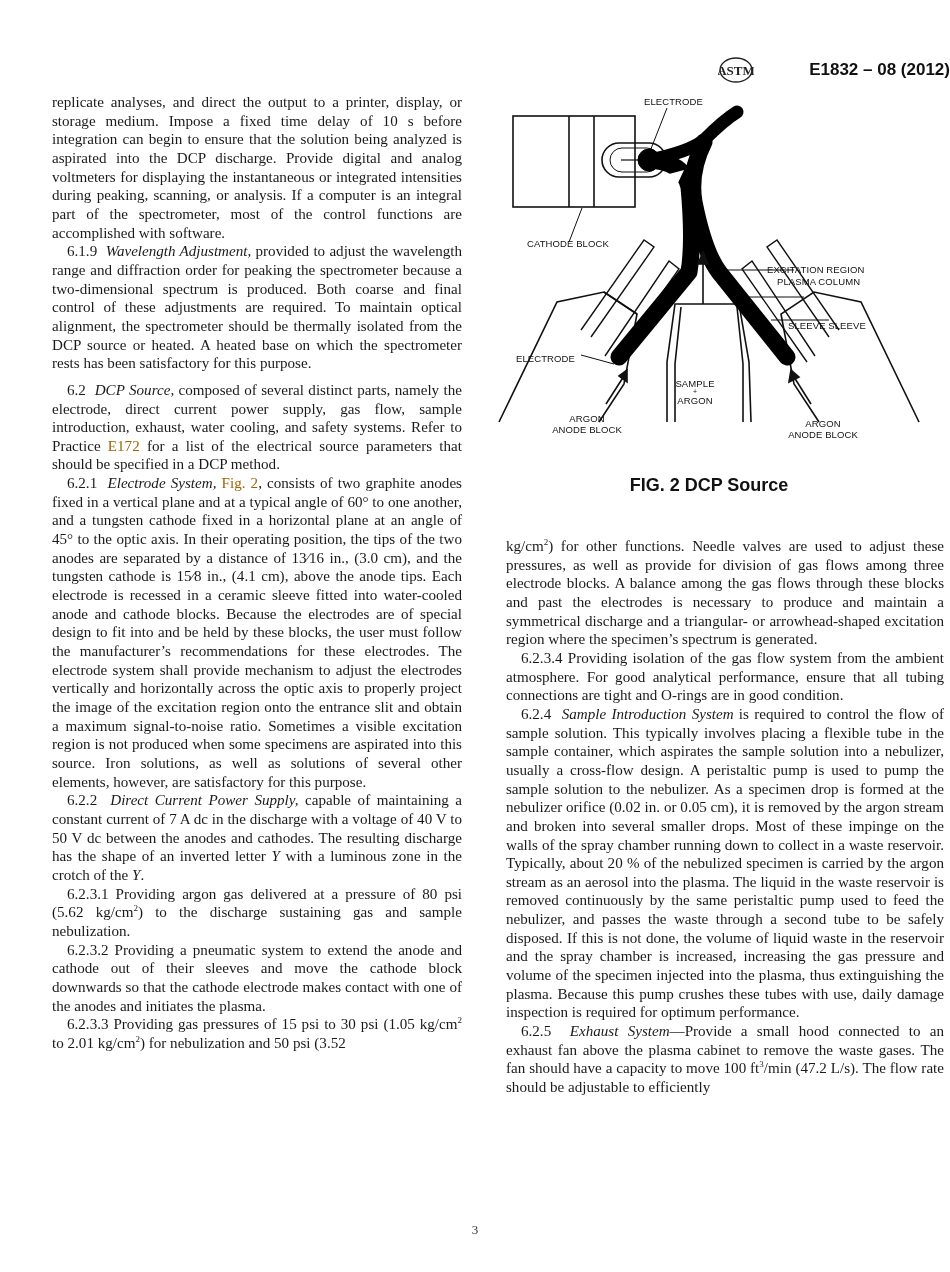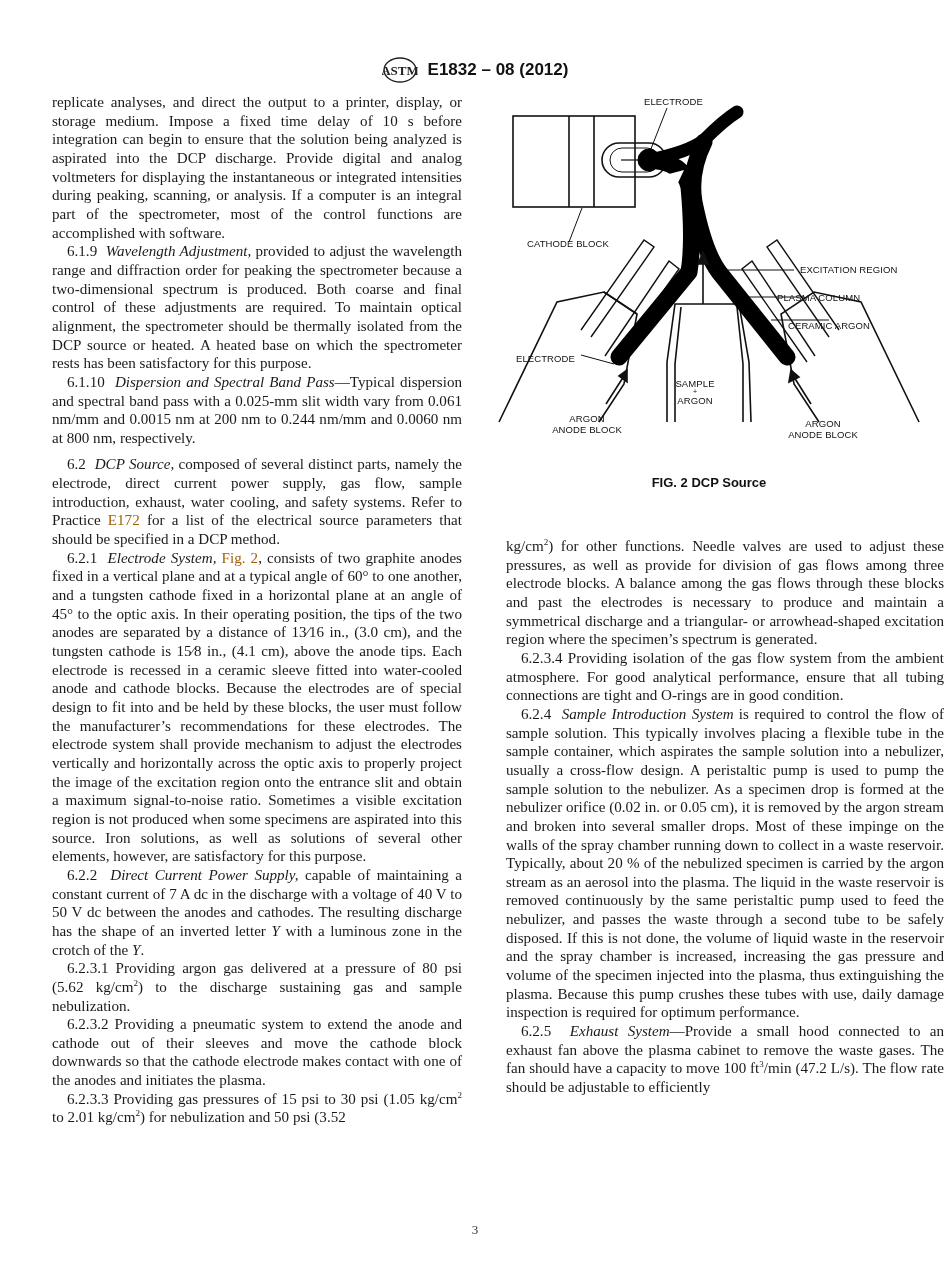--- a/index.html
+++ b/index.html
@@ -1,58 +1,57 @@
 <!DOCTYPE html>
 <html><head>
 <meta charset="utf-8">
 <style>
   html, body { margin:0; padding:0; background:#ffffff; }
   body { width:950px; height:1272px; position:relative; overflow:hidden;
          font-family:"Liberation Serif", serif; color:#1a1a1a; }
-  .header { position:absolute; top:56px; left:0; width:950px; text-align:center; }
+  .header { position:absolute; top:56px; left:0; width:950px; text-align:right; }
   .header .logo { display:inline-block; vertical-align:middle; width:36px; height:28px; margin-right:6px; }
   .header .std { display:inline-block; vertical-align:middle; font-family:"Liberation Sans", sans-serif;
-                 font-weight:bold; font-size:17px; color:#111; }
+                 font-weight:bold; font-size:17px; color:#111;margin-left:45px; }
   .col { position:absolute; font-size:15.1px; line-height:18.65px; text-align:justify; }
   .col-left { left:52px; top:93px; width:410px; }
   .col-right { left:506px; top:537px; width:438px; }
   .col p { margin:0; text-indent:0; }
   .col p.ind { text-indent:15px; }
   .col p.gap { margin-top:8px; }
   .col i { font-style:italic; }
   .link { color:#a16207; }
   sup { font-size:9px; line-height:0; vertical-align:super; }
   .frac { font-size:15px; }
   .figure { position:absolute; left:489px; top:92px; width:440px; height:400px; }
   .figure svg { position:absolute; left:0; top:0; }
   .fig-label { position:absolute; font-family:"Liberation Sans", sans-serif; font-size:9.5px; color:#111;
                letter-spacing:0.1px; white-space:nowrap; }
   .fig-caption { position:absolute; left:0; top:383px; width:440px; text-align:center;
-                 font-family:"Liberation Sans", sans-serif; font-weight:bold; font-size:13px; color:#111; }
+                 font-family:"Liberation Sans", sans-serif; font-weight:bold; font-size:18px; color:#111; }
   .page-num { position:absolute; top:1222px; left:0; width:950px; text-align:center; font-size:13px; color:#333; }
 </style>
 </head>
 <body>
 
 <div class="header">
   <span class="logo">
     <svg width="36" height="28" viewBox="0 0 36 28">
       <ellipse cx="18" cy="14" rx="16" ry="12" fill="none" stroke="#222" stroke-width="1.4"></ellipse>
       <text x="18" y="19" text-anchor="middle" font-family="Liberation Serif, serif" font-weight="bold" font-size="13" fill="#222">ASTM</text>
     </svg>
   </span>
   <span class="std">E1832 – 08 (2012)</span>
 </div>
 
 <div class="col col-left">
   <p>replicate analyses, and direct the output to a printer, display, or storage medium. Impose a fixed time delay of 10 s before integration can begin to ensure that the solution being analyzed is aspirated into the DCP discharge. Provide digital and analog voltmeters for displaying the instantaneous or integrated intensities during peaking, scanning, or analysis. If a computer is an integral part of the spectrometer, most of the control functions are accomplished with software.</p>
 
   <p class="ind"><span>6.1.9</span>&nbsp;&nbsp;<i>Wavelength Adjustment,</i><span> provided to adjust the wavelength range and diffraction order for peaking the spectrometer because a two-dimensional spectrum is produced. Both coarse and final control of these adjustments are required. To maintain optical alignment, the spectrometer should be thermally isolated from the DCP source or heated. A heated base on which the spectrometer rests has been satisfactory for this purpose.</span></p>
 
-  <p class="ind"><span>6.1.10</span>&nbsp;&nbsp;<i>Dispersion and Spectral Band Pass</i><span>—Typical dispersion and spectral band pass with a 0.025-mm slit width vary from 0.061 nm/mm and 0.0015 nm at 200 nm to 0.244 nm/mm and 0.0060 nm at 800 nm, respectively.</span></p>
 
   <p class="ind gap"><span>6.2</span>&nbsp;&nbsp;<i>DCP Source,</i><span> composed of several distinct parts, namely the electrode, direct current power supply, gas flow, sample introduction, exhaust, water cooling, and safety systems. Refer to Practice </span><span class="link">E172</span><span> for a list of the electrical source parameters that should be specified in a DCP method.</span></p>
 
   <p class="ind"><span>6.2.1</span>&nbsp;&nbsp;<i>Electrode System,</i> <span class="link">Fig. 2</span><span>, consists of two graphite anodes fixed in a vertical plane and at a typical angle of 60° to one another, and a tungsten cathode fixed in a horizontal plane at an angle of 45° to the optic axis. In their operating position, the tips of the two anodes are separated by a distance of 1</span><span class="frac">3⁄16</span><span> in., (3.0 cm), and the tungsten cathode is 1</span><span class="frac">5⁄8</span><span> in., (4.1 cm), above the anode tips. Each electrode is recessed in a ceramic sleeve fitted into water-cooled anode and cathode blocks. Because the electrodes are of special design to fit into and be held by these blocks, the user must follow the manufacturer’s recommendations for these electrodes. The electrode system shall provide mechanism to adjust the electrodes vertically and horizontally across the optic axis to properly project the image of the excitation region onto the entrance slit and obtain a maximum signal-to-noise ratio. Sometimes a visible excitation region is not produced when some specimens are aspirated into this source. Iron solutions, as well as solutions of several other elements, however, are satisfactory for this purpose.</span></p>
 
   <p class="ind"><span>6.2.2</span>&nbsp;&nbsp;<i>Direct Current Power Supply,</i><span> capable of maintaining a constant current of 7 A dc in the discharge with a voltage of 40 V to 50 V dc between the anodes and cathodes. The resulting discharge has the shape of an inverted letter </span><i>Y</i><span> with a luminous zone in the crotch of the </span><i>Y</i><span>.</span></p>
 
 
   <p class="ind"><span>6.2.3.1</span><span> Providing argon gas delivered at a pressure of 80 psi (5.62 kg/cm</span><sup>2</sup><span>) to the discharge sustaining gas and sample nebulization.</span></p>
 
@@ -111,23 +110,23 @@
       <polygon points="209,172 214,160 219,172"></polygon>
       <line x1="117" y1="312" x2="135" y2="284"></line>
       <polygon points="130,284 138,278 138,290"></polygon>
       <line x1="322" y1="312" x2="305" y2="285"></line>
       <polygon points="300,290 302,278 310,285"></polygon>
     </g>
   </svg>
 
   <span class="fig-label" style="left:155px;top:4px;">ELECTRODE</span>
   <span class="fig-label" style="left:38px;top:146px;">CATHODE BLOCK</span>
-  <span class="fig-label" style="left:278px;top:172px;margin-left:33px;">EXCITATION REGION</span>
-  <span class="fig-label" style="left:288px;top:200px;">PLASMA COLUMN</span>
-  <span class="fig-label" style="left:299px;top:228px;">CERAMIC ARGON</span>
+  <span class="fig-label" style="left:278px;top:172px;">EXCITATION REGION</span>
+  <span class="fig-label" style="left:288px;top:184px;">PLASMA COLUMN</span>
+  <span class="fig-label" style="left:299px;top:228px;">SLEEVE SLEEVE</span>
   <span class="fig-label" style="left:27px;top:261px;">ELECTRODE</span>
   <div class="fig-label" style="left:178px;top:286px;width:56px;text-align:center;line-height:11px;">
     <div>SAMPLE</div>
     <div style="font-size:7px;line-height:6px;">+</div>
     <div>ARGON</div>
   </div>
   <div class="fig-label" style="left:48px;top:321px;width:100px;text-align:center;line-height:11px;">
     <div>ARGON</div>
     <div>ANODE BLOCK</div>
   </div>

